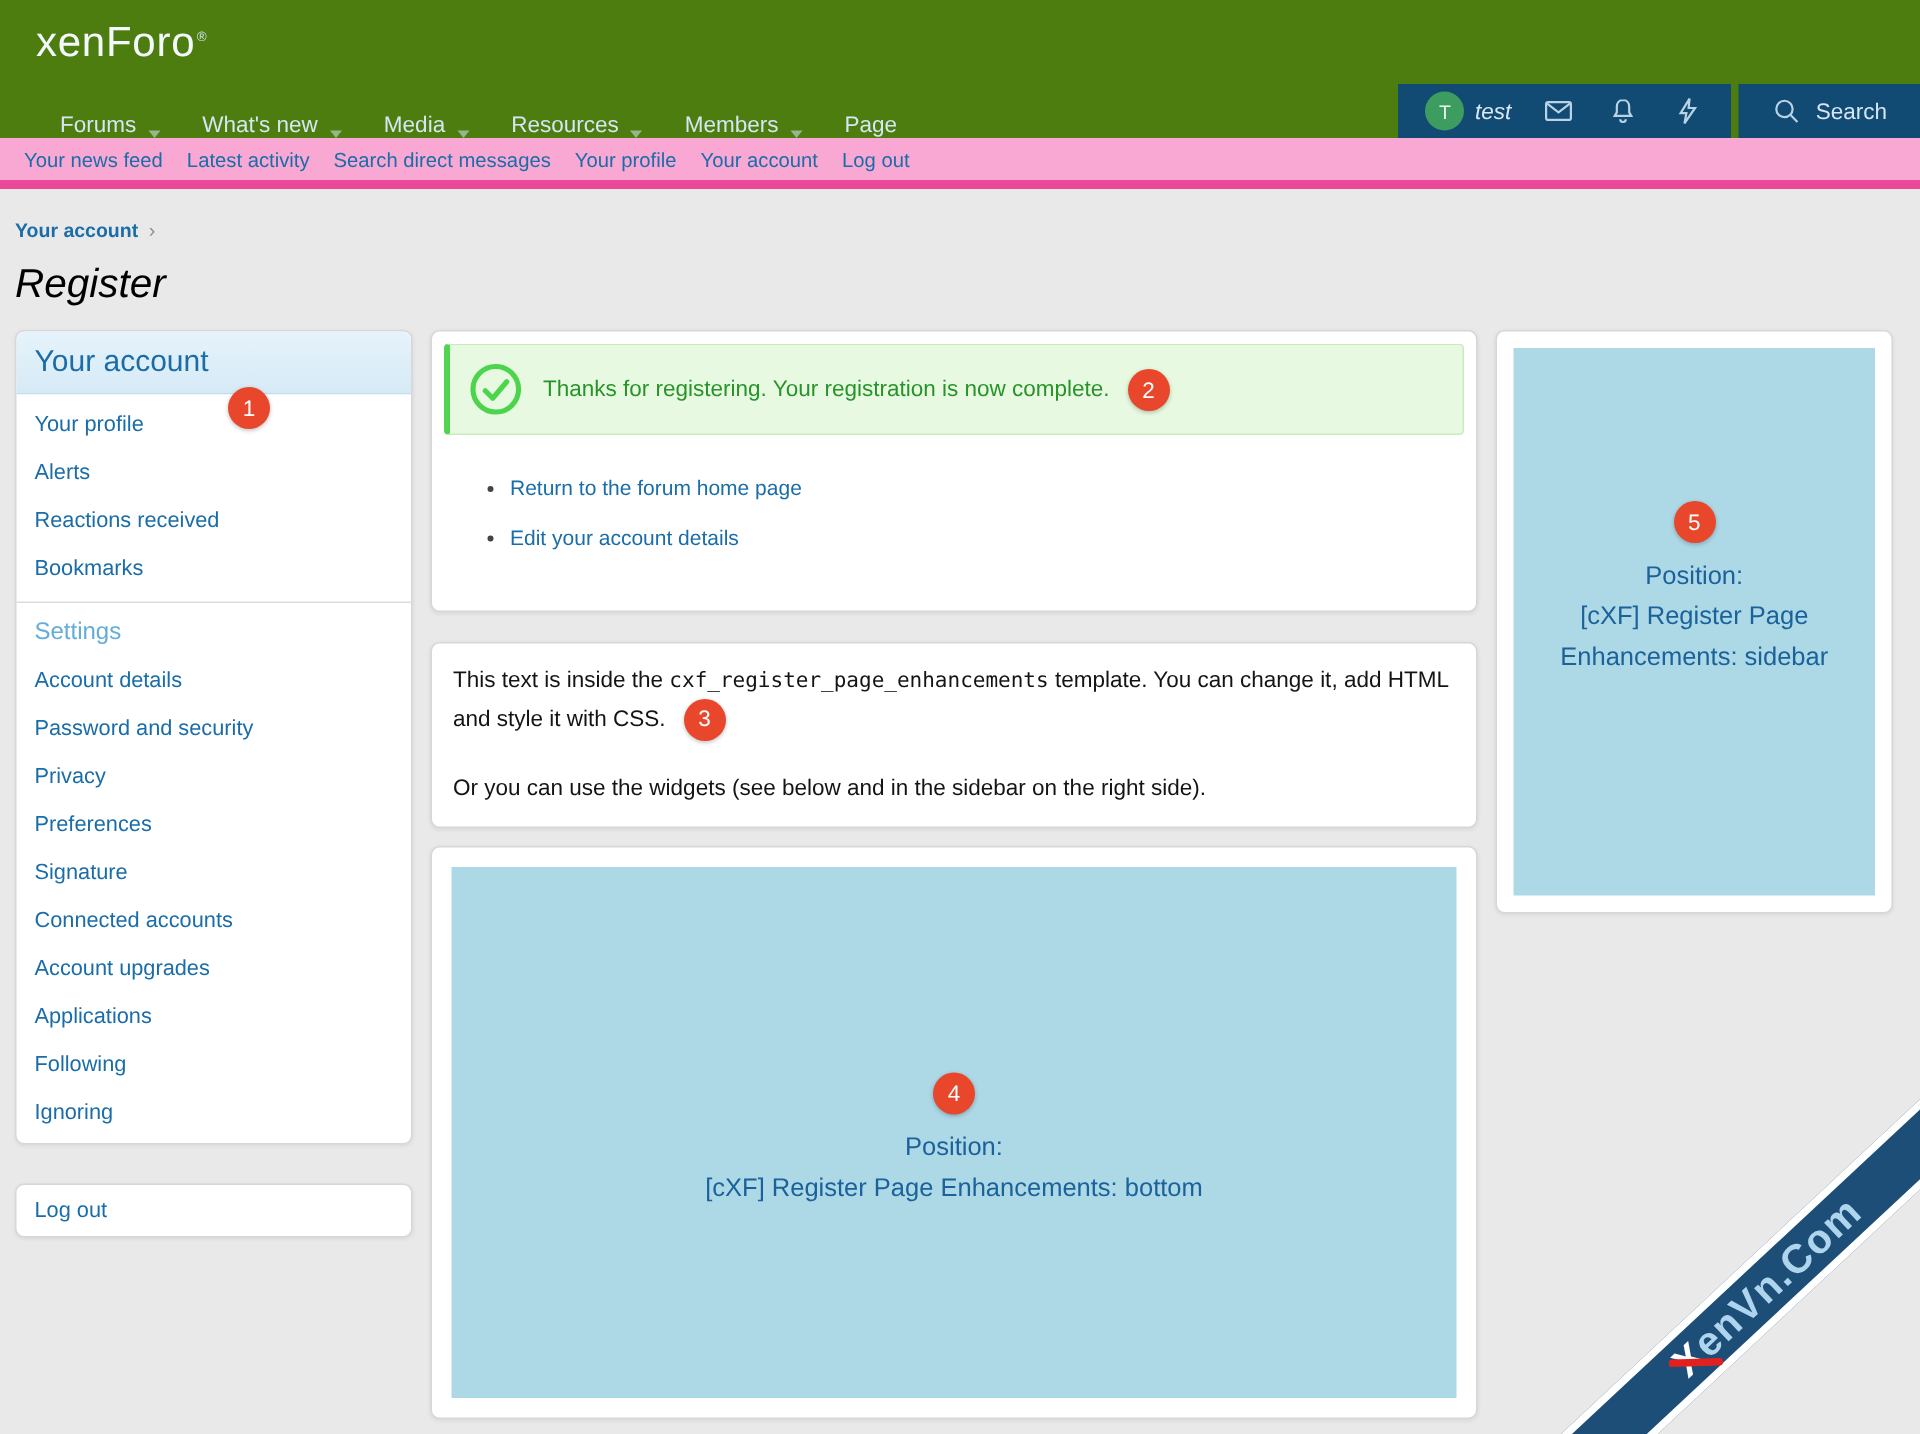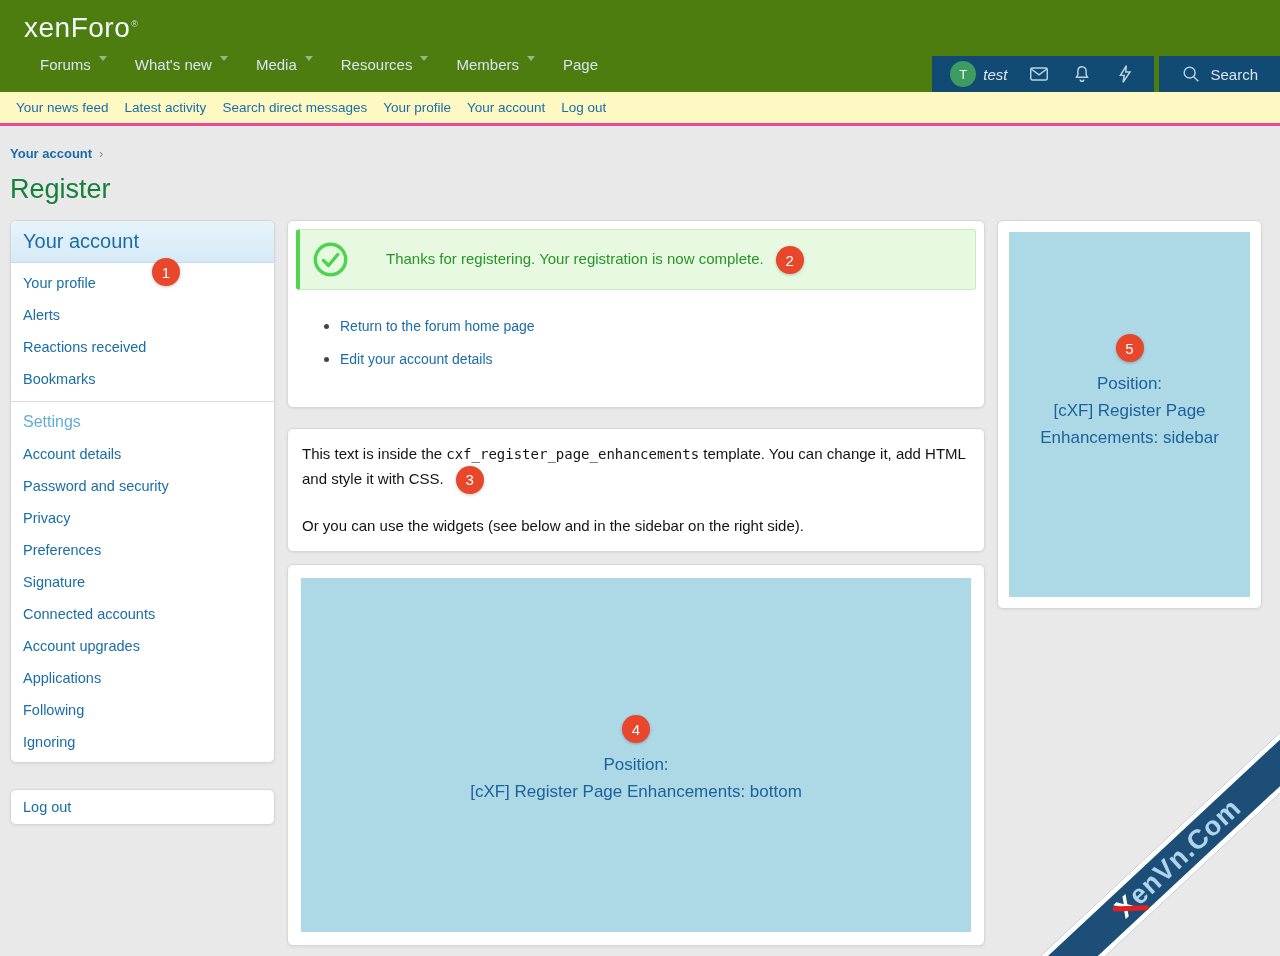--- a/index.html
+++ b/index.html
@@ -7,41 +7,41 @@
   body { font-family:"Liberation Sans", sans-serif; background:#e9e9e9; overflow:hidden; }
   .page { position:relative; width:1280px; height:956px; background:#e9e9e9; overflow:hidden; }
 
   
   .hdr { background:#4d7c0f; }
   .logo-row { height:56px; display:flex; align-items:center; padding-left:24px; }
   .logo { color:#f3f8fc; font-size:28px; font-weight:300; letter-spacing:.5px; }
   .logo sup { font-size:9px; color:#cfe2f1; margin-left:1px; }
   .nav-row { height:36px; display:flex; align-items:stretch; }
   .nav-left { display:flex; align-items:stretch; padding-left:26px; }
-  .nav-item { display:flex; align-items:flex-start; color:#d6e6f3; font-size:15px; padding:0 14px; cursor:pointer; white-space:nowrap; }
+  .nav-item { display:flex; align-items:flex-end; color:#d6e6f3; font-size:15px; padding:0 14px; cursor:pointer; white-space:nowrap; }
   .caret { width:0; height:0; border-left:4px solid transparent; border-right:4px solid transparent; border-top:5px solid rgba(214,230,243,.55); margin-left:8px; display:inline-block; }
   .nav-right { margin-left:auto; display:flex; align-items:stretch; }
   .user-block { background:#114a73; display:flex; align-items:center; gap:21px; padding:0 18px; }
   .user-pair { display:flex; align-items:center; gap:7px; cursor:pointer; }
   .avatar { width:26px; height:26px; border-radius:50%; background:#3d9c5f; color:#eaf6ef; font-size:13px; display:flex; align-items:center; justify-content:center; }
   .username { color:#dce9f4; font-size:15px;font-style:italic; }
   .hdr-icon { display:flex; align-items:center; cursor:pointer; }
   .hdr-icon svg { stroke:#b9d3e6; fill:none; stroke-width:1.6; }
   .search-block { background:#114a73; margin-left:5px; display:flex; align-items:center; gap:9px; padding:0 22px; cursor:pointer; }
   .search-block .label { color:#d6e6f3; font-size:15px; }
 
   
-  .subnav { background:#fef9c3; border-bottom:3px solid #ec4899; height:34px; display:flex; align-items:center; padding-left:8px; }
+  .subnav { background:#f9a8d4; border-bottom:6px solid #ec4899; height:34px; display:flex; align-items:center; padding-left:8px; }
   .subnav a { color:#1a6da8; font-size:13.5px; text-decoration:none; margin:0 8px; cursor:pointer; }
 
   
   .crumb-row { margin:20px 0 0 10px; display:flex; align-items:center; gap:7px; }
   .crumb { color:#1a6da8; font-size:13px; font-weight:bold; cursor:pointer; }
   .crumb-chev { color:#8e8e8e; font-size:13px; }
-  .page-title { margin:13px 0 15px 10px; font-size:27px; font-weight:400; color:#15803d; }
+  .page-title { margin:13px 0 15px 10px; font-size:27px; font-weight:400; color:#000000;font-style:italic; }
 
   
   .content { display:flex; align-items:flex-start; gap:12px; padding:0 18px 0 10px; }
   .col-left { width:265px; flex:none; }
   .col-main { flex:1; min-width:0; }
   .col-right { width:265px; flex:none; }
   .card { background:#fff; border:1px solid #d7d7d7; border-radius:6px; box-shadow:0 1px 3px rgba(0,0,0,.07); }
 
   
   .acct-card { position:relative; overflow:visible; }
@@ -49,21 +49,21 @@
   .acct-list { list-style:none; padding:4px 0; }
   .acct-list li a { display:block; padding:8px 12px; color:#1a6da8; font-size:14.5px; text-decoration:none; cursor:pointer; }
   .acct-divider { border-top:1px solid #dcdcdc; margin:2px 0; }
   .acct-section { padding:9px 12px 7px; color:#64acd9; font-size:16px; }
   .logout-card { margin-top:26px; }
   .logout-card a { display:block; padding:9px 12px; color:#1a6da8; font-size:14.5px; text-decoration:none; cursor:pointer; }
 
   
   .success-card { padding:8px; }
   .success-box { background:#e7fae1; border:1px solid #c8ecbc; border-left:4px solid #52d452; border-radius:3px; padding:11px 12px; display:flex; gap:13px; align-items:flex-start; min-height:58px; }
-  .success-text { color:#289328; font-size:15px; padding-top:5px;margin-left:24px; }
+  .success-text { color:#289328; font-size:15px; padding-top:5px; }
   .after-links { padding:12px 10px 16px 30px; }
   .after-links ul { list-style:disc; color:#444; padding-left:14px; }
   .after-links li { margin:15px 0; }
   .after-links a { color:#1a6da8; font-size:14px; text-decoration:none; cursor:pointer; }
 
   .note-card { margin-top:20px; padding:13px 14px; font-size:15px; color:#141414; line-height:24px; }
   .note-card .p1 { margin-bottom:20px; }
   .note-card code { font-family:"DejaVu Sans Mono", monospace; font-size:14px; }
 
   .widget-card { margin-top:12px; padding:13px; }

